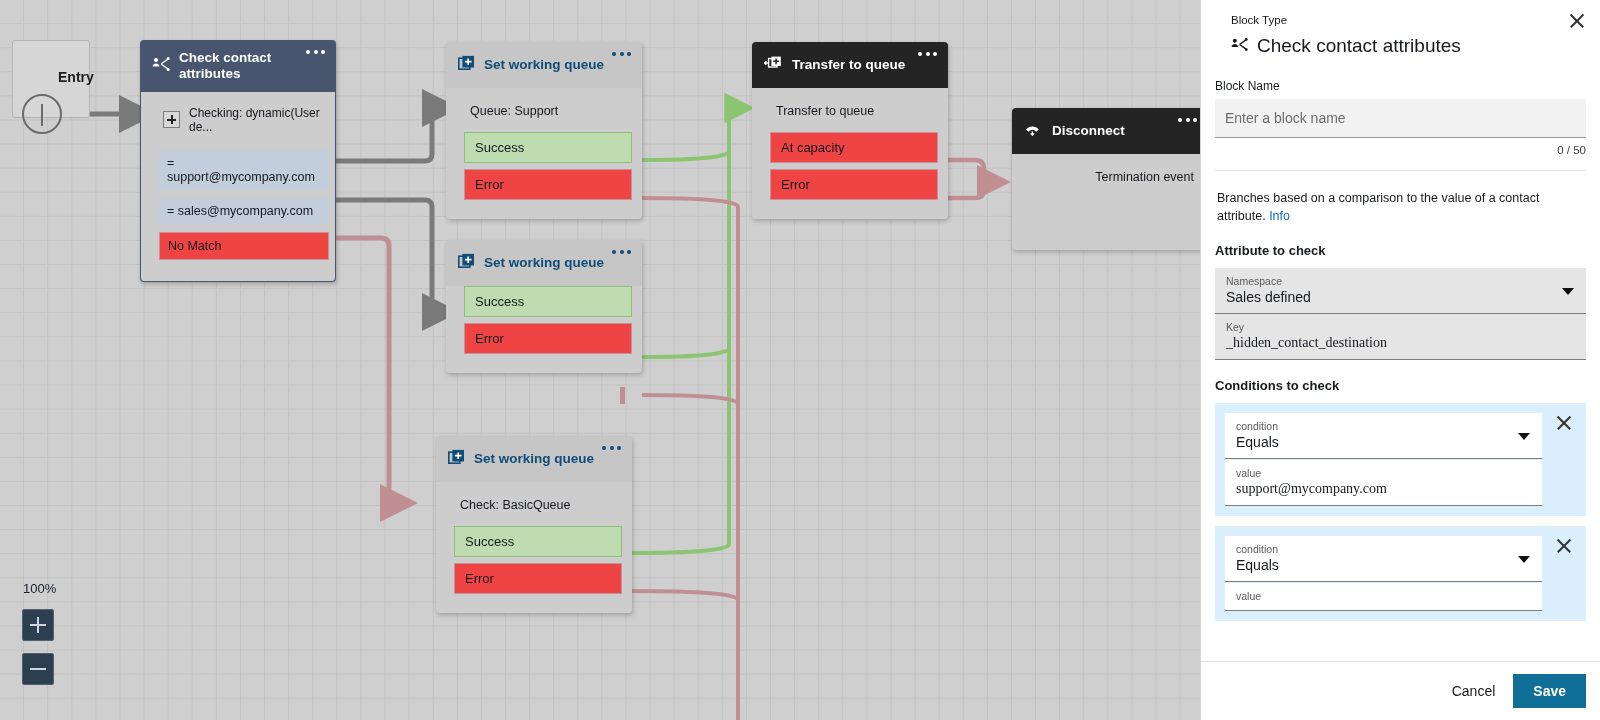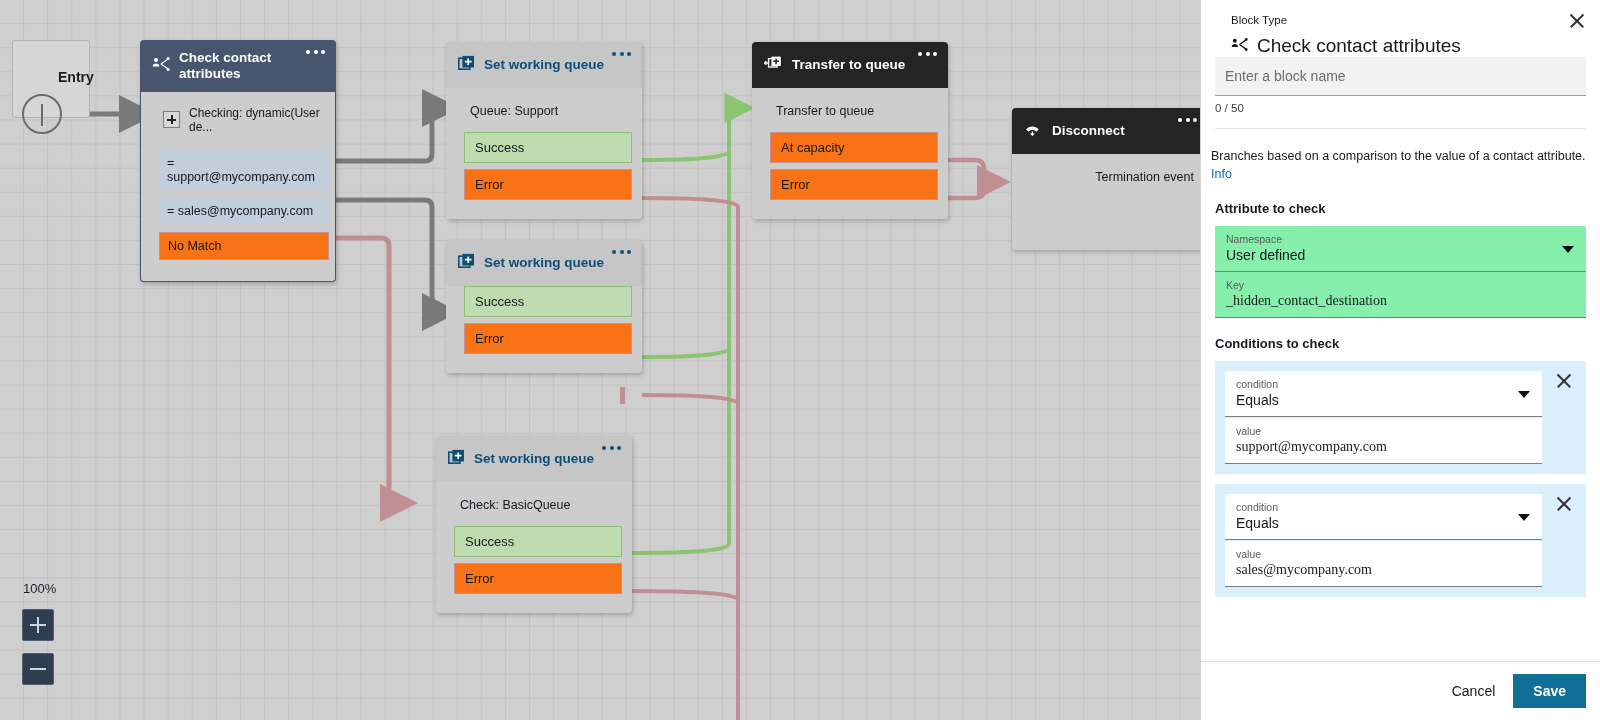--- a/index.html
+++ b/index.html
@@ -61,21 +61,21 @@
   .blk-title { font-size: 13.5px; font-weight: bold; line-height: 1.18; }
   .dots { position: absolute; right: 11px; top: 10px; display: flex; gap: 3.5px; }
   .dots i { width: 4px; height: 4px; border-radius: 50%; display: block; }
   .blk-body { background: #cdcdcd; border-radius: 0 0 4px 4px; padding-bottom: 13px; }
   .blk-sub { font-size: 12.5px; color: #16191f; padding: 16px 14px 14px 24px; }
   .branch {
     margin: 0 10px 6px 18px; padding: 7px 10px;
     font-size: 13px; color: #16191f; position: relative;
   }
   .branch.green { background: #bedcb0; border: 1px solid #8fbe79; }
-  .branch.red   { background: #f97316; border: 1px solid #c59397; }
+  .branch.red   { background: #ef4444; border: 1px solid #c59397; }
   .branch.blue  { background: #c2cedb; }
 
   
   #blk-check { left: 140px; top: 40px; width: 196px; }
   #blk-check .blk-head { background: #47566e; color: #ffffff; }
   #blk-check .dots i { background: #ffffff; }
   #blk-check .blk-body { background: #cdcdcd; border: 1.5px solid #47566e; border-top: none; }
   #blk-check .chk-row {
     display: flex; align-items: center; gap: 9px;
     padding: 14px 10px 16px 22px; font-size: 12px; color: #16191f;
@@ -150,30 +150,30 @@
   .close-x:after  { transform: rotate(-45deg); }
 
   .p-section { padding: 0 14px; }
   .field-label { font-size: 12px; color: #16191f; margin: 22px 0 6px; }
   .txtfield {
     background: #f2f2f2; border: none; border-bottom: 1px solid #9a9a9a;
     width: 100%; padding: 11px 10px; font-size: 14px;
     font-family: "Liberation Sans", sans-serif; color: #16191f;
   }
   .txtfield::placeholder { color: #6d6d6d; }
-  .counter { text-align: left; font-size: 11.5px; color: #3c4043; margin-top: 6px; }
+  .counter { text-align: right; font-size: 11.5px; color: #3c4043; margin-top: 6px; }
   .divider { height: 1px; background: #e2e2e2; margin: 14px 0 0; }
 
-  .desc { font-size: 12.5px; color: #16191f; line-height: 1.45; padding: 18px 10px 0; }
+  .desc { font-size: 12.5px; color: #16191f; line-height: 1.45; padding: 18px 16px 0; }
   .desc a { color: #0a6cc4; text-decoration: none; }
   .sec-title { font-size: 13px; font-weight: bold; color: #16191f; padding: 18px 14px 0; }
 
   .combo-group { margin: 10px 14px 0; }
   .combo {
-    background: #86efac; border-bottom: 1px solid #7d7d7d;
+    background: #e5e5e5; border-bottom: 1px solid #7d7d7d;
     padding: 7px 11px 8px; position: relative;
   }
   .combo .cl { font-size: 10.5px; color: #5a5a5a; }
   .combo .cv { font-size: 14px; color: #16191f; margin-top: 2px; }
   .caret {
     position: absolute; right: 12px; top: 50%; margin-top: -3px;
     width: 0; height: 0;
     border-left: 6px solid transparent; border-right: 6px solid transparent;
     border-top: 7px solid #101010;
   }
@@ -418,36 +418,37 @@
               <circle cx="16.2" cy="2.6" r="1.5" fill="#16191f"></circle>
               <circle cx="16.2" cy="13.4" r="1.5" fill="#16191f"></circle>
             </svg>
           </span>
           <span class="p-title">Check contact attributes</span>
         </div>
         <div class="close-x"></div>
       </div>
 
       <div class="p-section">
+        <div class="field-label">Block Name</div>
         <input class="txtfield" type="text" placeholder="Enter a block name" style="">
         <div class="counter">0 / 50</div>
         <div class="divider"></div>
       </div>
 
       <div class="desc">
         <span>Branches based on a comparison to the value of a contact attribute.</span>
         <a href="#">Info</a>
       </div>
 
       <div class="sec-title">Attribute to check</div>
 
       <div class="combo-group">
         <div class="combo">
           <div class="cl">Namespace</div>
-          <div class="cv">User defined</div>
+          <div class="cv">Sales defined</div>
           <span class="caret"></span>
         </div>
         <div class="combo">
           <div class="cl">Key</div>
           <div class="cv" style="font-family:'Liberation Serif',serif">_hidden_contact_destination</div>
         </div>
       </div>
 
       <div class="sec-title">Conditions to check</div>
 
@@ -466,21 +467,20 @@
 
       <div class="cond-card">
         <div class="cond-x"></div>
         <div class="combo">
           <div class="cl">condition</div>
           <div class="cv">Equals</div>
           <span class="caret"></span>
         </div>
         <div class="combo">
           <div class="cl">value</div>
-          <div class="cv" style="font-family:'Liberation Serif',serif">sales@mycompany.com</div>
         </div>
       </div>
     </div>
 
     <div class="p-footer">
       <button class="btn-cancel">Cancel</button>
       <button class="btn-save">Save</button>
     </div>
   </div>
 </div>

